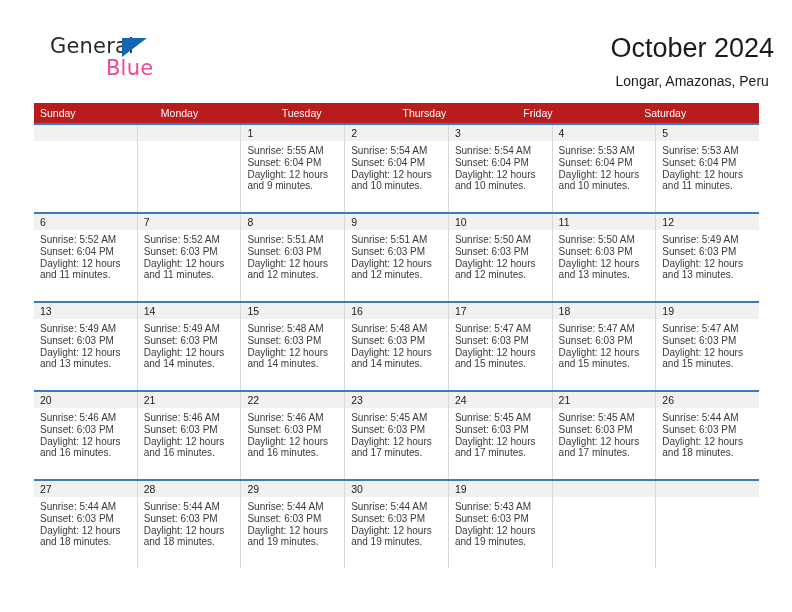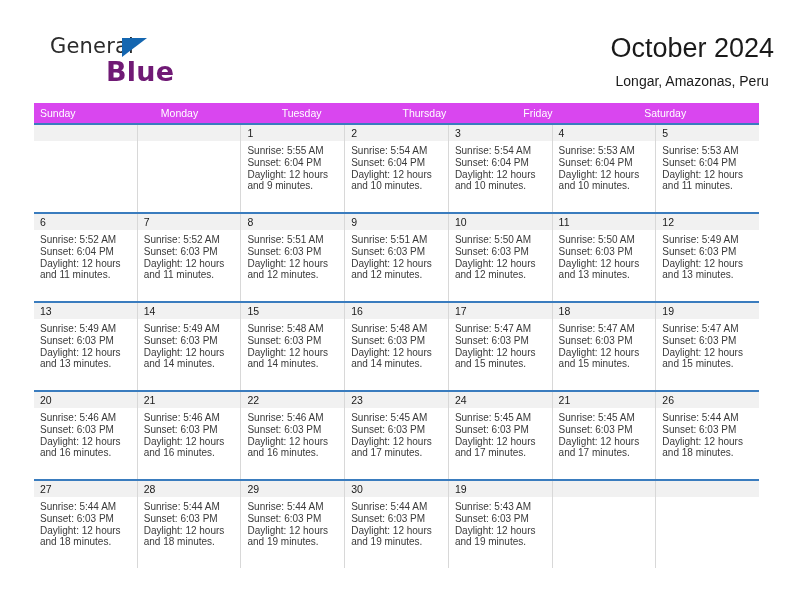--- a/index.html
+++ b/index.html
@@ -53,25 +53,25 @@
     top: 4px;
     width: 0;
     height: 0;
     border-left: 25px solid #1466b0;
     border-bottom: 19px solid transparent;
   }
   .logo-blue {
     position: absolute;
     left: 56px;
     top: 22px;
-    font-size: 27px;
+    font-size: 21px;
     letter-spacing: .2px;
-    color: #701a75;
+    color: #ec4899;
     font-family: "DejaVu Sans", sans-serif;
-    font-weight: 700;
+    font-weight: 400;
   }
 
   .title-block {
     position: absolute;
     right: 34px;
     top: 32px;
     text-align: center;
   }
   .cal-title {
     font-size: 27px;
@@ -93,21 +93,21 @@
   .calendar {
     position: absolute;
     left: 34px;
     top: 103px;
     width: 725px;
   }
   .dow-row {
     display: flex;
     width: 725px;
     height: 20px;
-    background: #d946ef;
+    background: #b91c1c;
   }
   .dow {
     flex: 1 1 0;
     min-width: 0;
     color: #ffffff;
     font-size: 10.5px;
     line-height: 20px;
     padding-left: 6px;
     box-sizing: border-box;
     white-space: nowrap;

